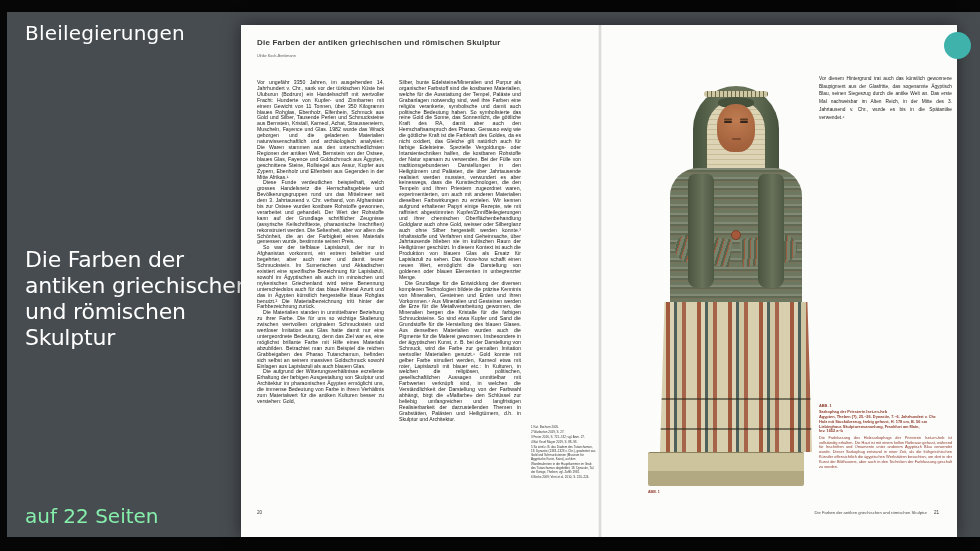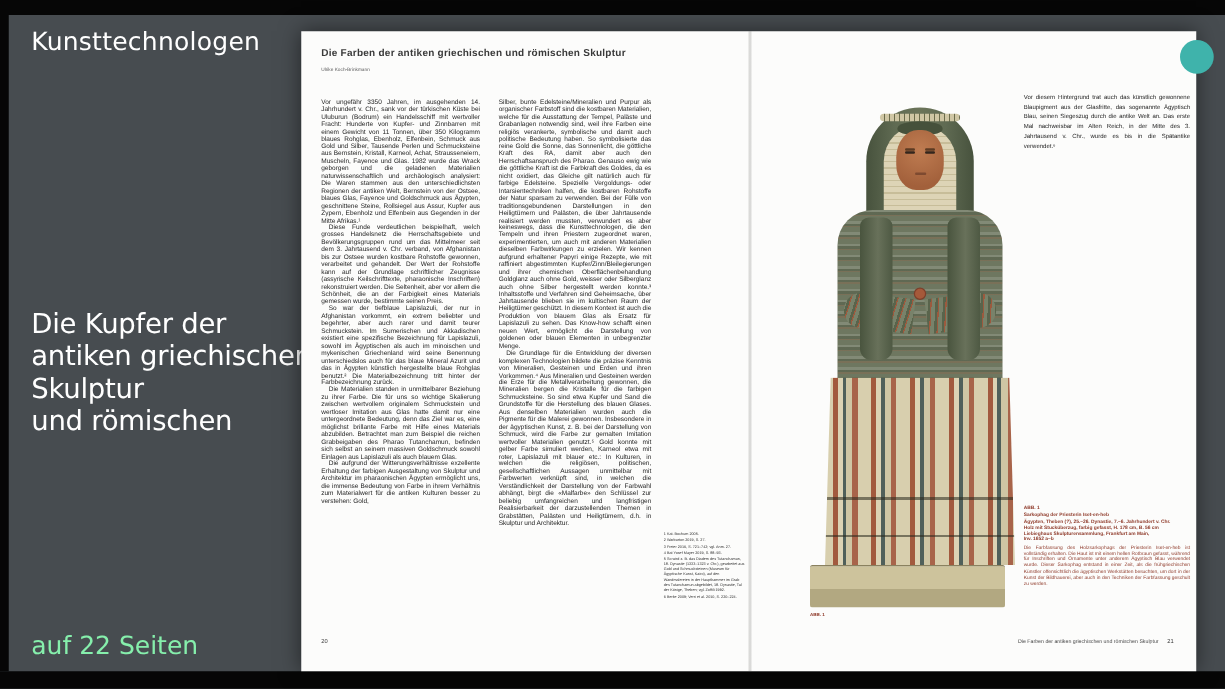--- a/index.html
+++ b/index.html
@@ -104,27 +104,27 @@
 </style>
 </head>
 <body style="background: rgb(71, 76, 80);">
 
 <div class="stage">
 
   <div class="bar top"></div>
   <div class="bar bottom"></div>
   <div class="edge-strip"></div>
 
-  <div class="kicker">Kunsttechnologen</div>
+  <div class="kicker">Bleilegierungen</div>
 
   <div class="slide-title">
-    <div>Die Kupfer der</div>
+    <div>Die Farben der</div>
     <div>antiken griechischen</div>
+    <div>und römischen</div>
     <div>Skulptur</div>
-    <div>und römischen</div>
   </div>
 
   <div class="slide-sub">auf 22 Seiten</div>
 
   <div class="spread">
 
     <div class="article-title">Die Farben der antiken griechischen und römischen Skulptur</div>
     <div class="author">Ulrike Koch-Brinkmann</div>
 
     <div class="lcol1 body-text">

